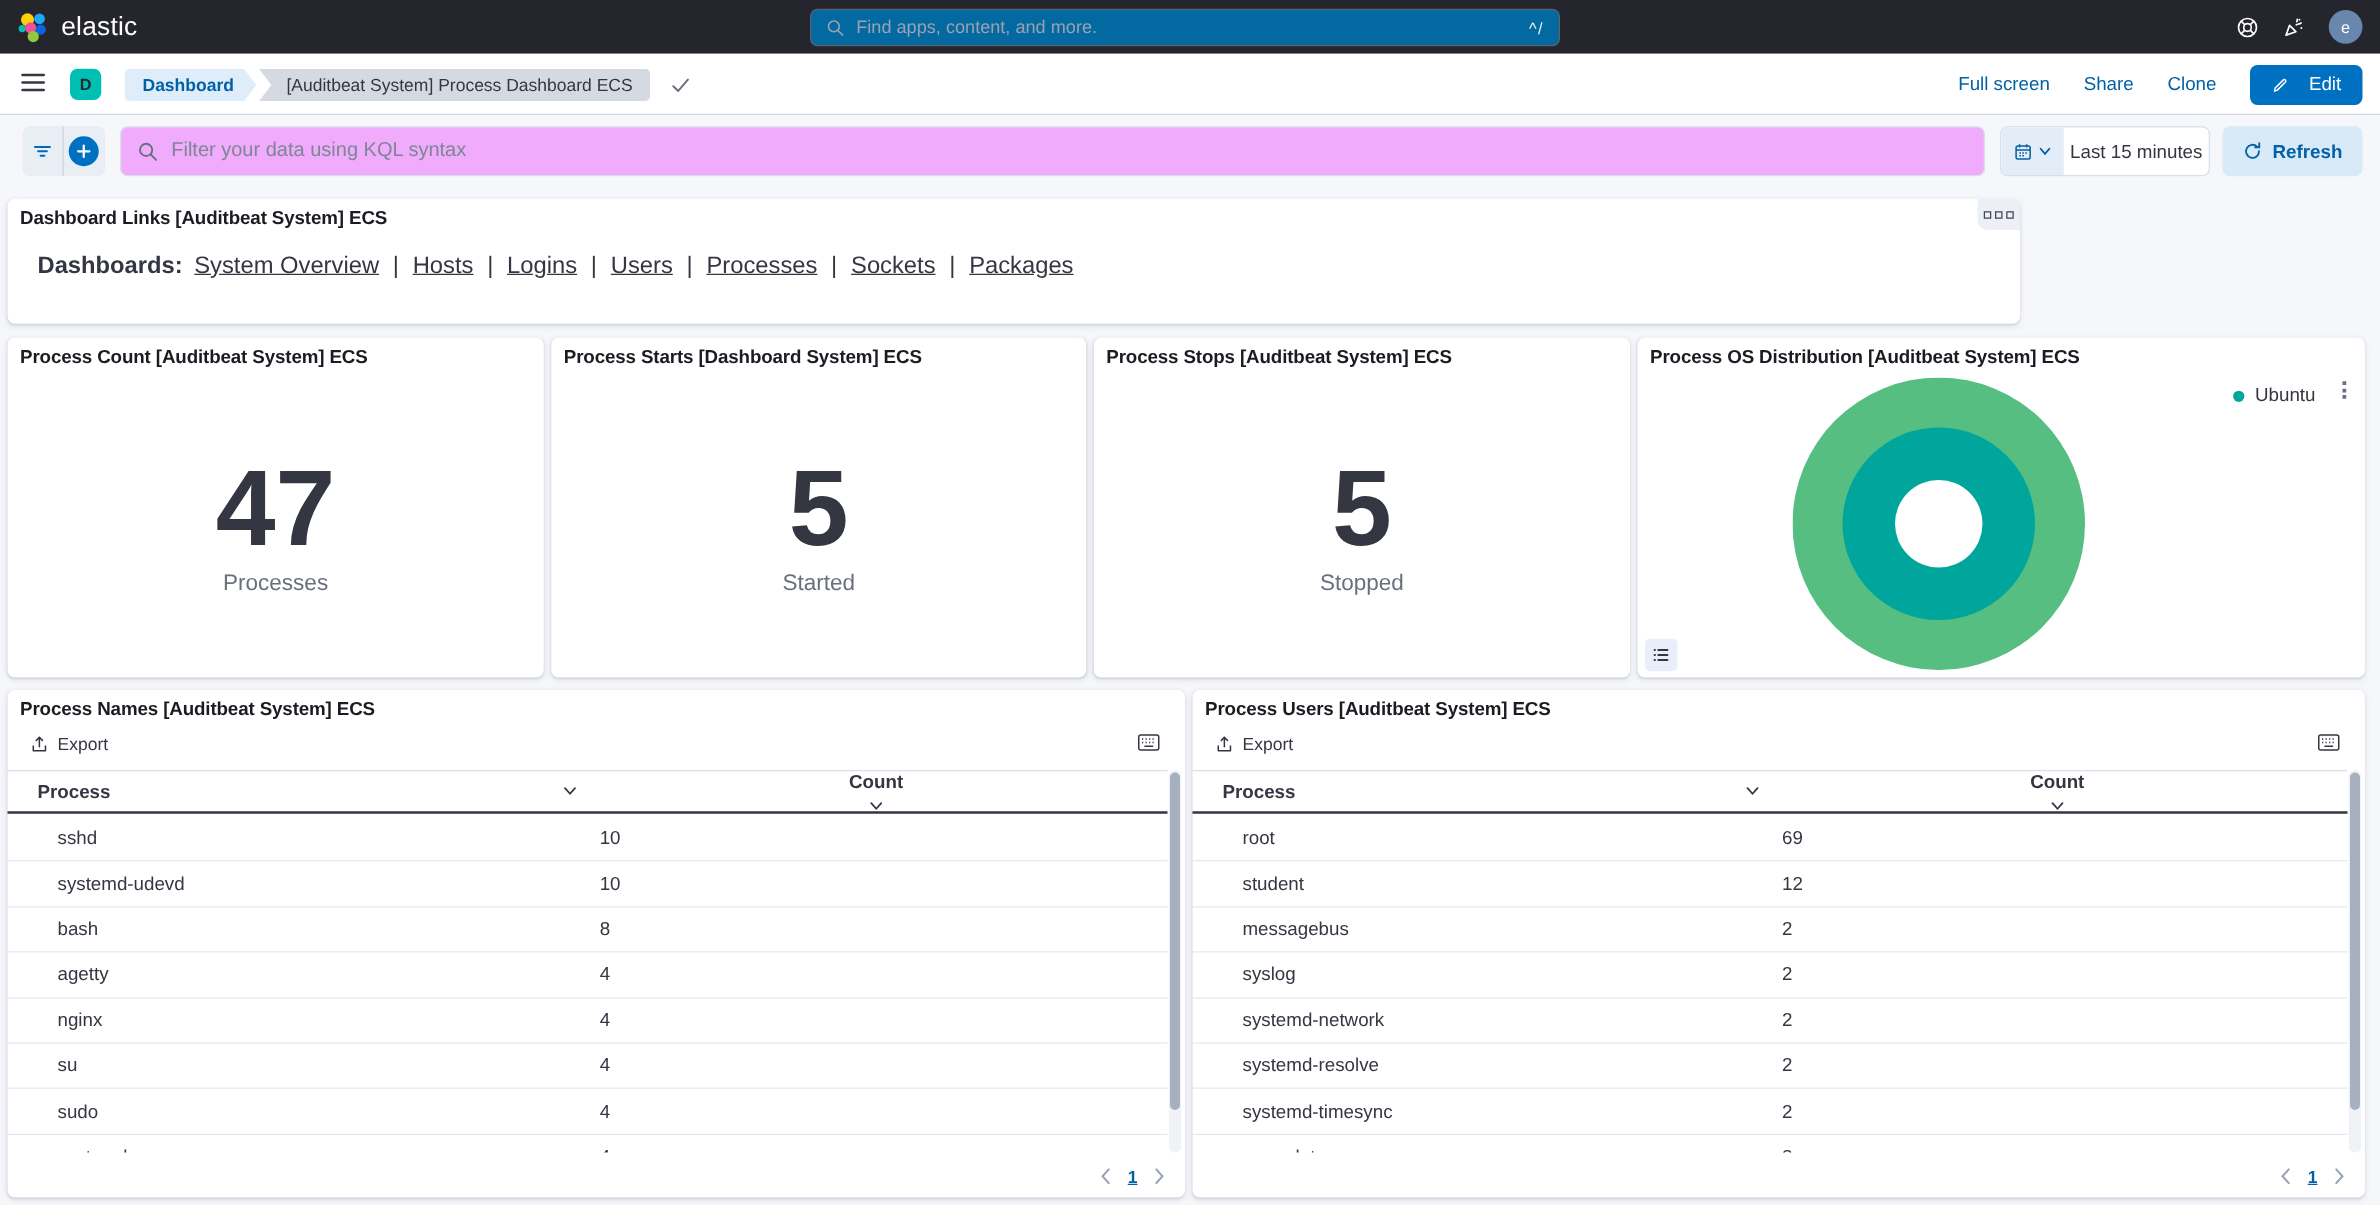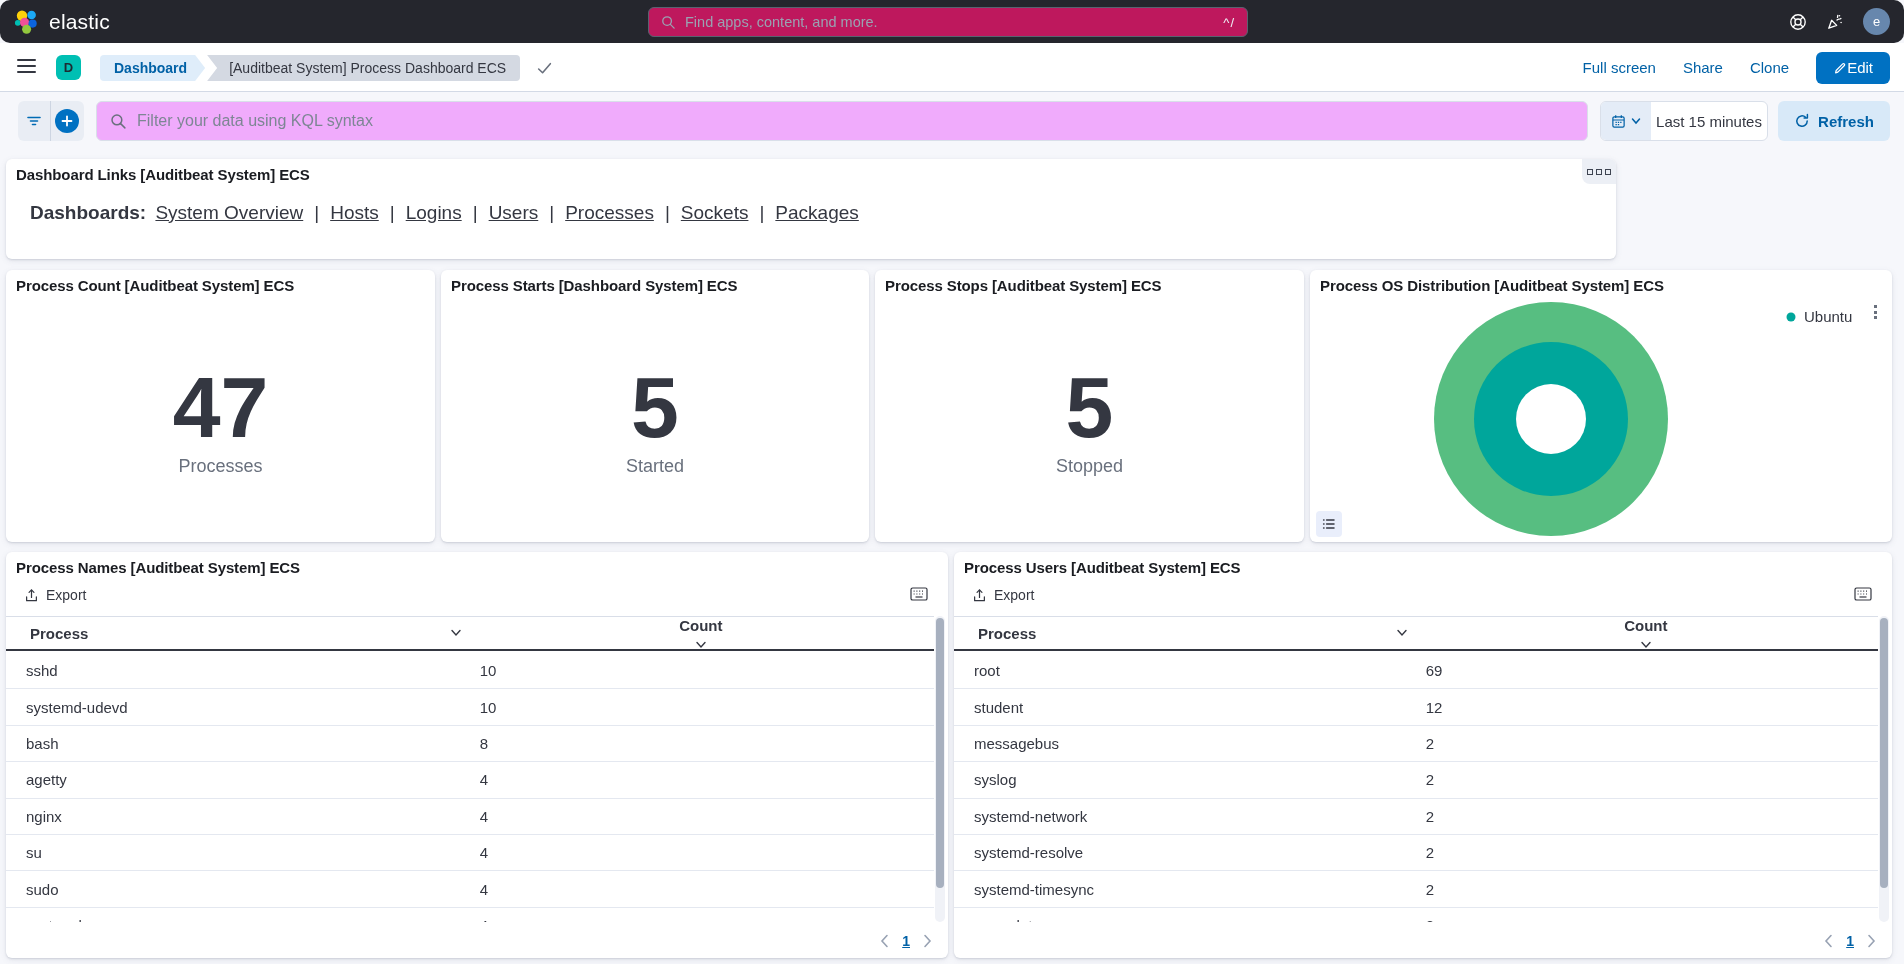--- a/index.html
+++ b/index.html
@@ -2,43 +2,43 @@
 <html><head>
 <meta charset="utf-8">
 <style>
   * { margin:0; padding:0; box-sizing:border-box; }
   html,body { width:1904px; height:964px; overflow:hidden; }
   body { font-family:"Liberation Sans","DejaVu Sans",sans-serif; background:#F6F7FB; position:relative; color:#343741; }
   .abs { position:absolute; }
   svg { display:block; }
 
   
-  .topbar { position:absolute; left:0; top:0; width:1904px; height:43px; background:#25262D;border-radius:10px; }
+  .topbar { position:absolute; left:0; top:0; width:1904px; height:43px; background:#25262D; }
   .brand { position:absolute; left:14px; top:0; height:43px; display:flex; align-items:center; gap:9px; color:#fff; font-size:21px; font-weight:400; letter-spacing:.2px; cursor:pointer; }
-  .gsearch { position:absolute; left:648px; top:7px; width:600px; height:30px; background:#be185d; border:1px solid #5A6270; border-radius:6px; display:flex; align-items:center; gap:9px; padding:0 12px; }
+  .gsearch { position:absolute; left:648px; top:7px; width:600px; height:30px; background:#0369a1; border:1px solid #5A6270; border-radius:6px; display:flex; align-items:center; gap:9px; padding:0 12px; }
   .gsearch input { flex:1; background:transparent; border:0; outline:none; color:#D6DBE6; font-size:14.5px; font-family:inherit; }
   .gsearch input::placeholder { color:#9AA2B2; }
   .gsearch .hint { color:#EDEFF5; font-size:13px; letter-spacing:1px; }
   .topbar-right { position:absolute; right:14px; top:0; height:43px; display:flex; align-items:center; gap:19px; }
   .tb-iconbtn { cursor:pointer; display:flex; }
   .avatar { width:27px; height:27px; border-radius:50%; background:#6787AD; color:#fff; font-size:13px; display:flex; align-items:center; justify-content:center; cursor:pointer; }
 
   
   .navbar { position:absolute; left:0; top:43px; width:1904px; height:49px; background:#fff; border-bottom:1px solid #D3DAE6; }
   .hamburger { position:absolute; left:17px; top:16px; width:19px; cursor:pointer; }
   .hamburger div { height:2px; background:#343741; margin-bottom:4px; border-radius:1px; }
   .space-badge { position:absolute; left:56px; top:12px; width:25px; height:25px; border-radius:6px; background:#00BFB3; color:#1D2A32; font-size:13px; font-weight:700; display:flex; align-items:center; justify-content:center; cursor:pointer; }
   .breadcrumbs { position:absolute; left:100px; top:12px; display:flex; align-items:center; }
   .crumb { height:26px; display:flex; align-items:center; font-size:14px; }
   .crumb.c1 { background:#DFEDFA; color:#0061A6; font-weight:600; padding:0 18px 0 14px; clip-path:polygon(0 0, calc(100% - 10px) 0, 100% 50%, calc(100% - 10px) 100%, 0 100%); border-radius:4px 0 0 4px; cursor:pointer; }
   .crumb.c2 { background:#D4D9E2; color:#343741; font-weight:500; padding:0 14px 0 22px; margin-left:2px; clip-path:polygon(0 0, 100% 0, 100% 100%, 0 100%, 10px 50%); border-radius:0 4px 4px 0; }
   .crumb-check { margin-left:16px; display:flex; }
   .nav-actions { position:absolute; right:14px; top:0; height:49px; display:flex; align-items:center; gap:27px; }
   .nav-link { color:#0061A6; font-size:15px; font-weight:500; cursor:pointer; }
-  .edit-btn { height:32px; padding:0 17px; background:#0071C2; border:0; border-radius:6px; color:#fff; font-size:15px; font-weight:500; font-family:inherit; display:flex; align-items:center; gap:0; cursor:pointer; }
+  .edit-btn { height:32px; padding:0 17px; background:#0071C2; border:0; border-radius:6px; color:#fff; font-size:15px; font-weight:500; font-family:inherit; display:flex; align-items:center; gap:16px; cursor:pointer; }
 
   
   .filter-group { position:absolute; left:18px; top:101px; width:66px; height:40px; background:#E9EDF4; border-radius:6px; display:flex; align-items:center; overflow:hidden; }
   .fg-btn { width:32px; height:40px; display:flex; align-items:center; justify-content:center; cursor:pointer; }
   .fg-div { width:1px; height:40px; background:#CDD5E2; }
   .plus-circle { width:24px; height:24px; border-radius:50%; background:#0071C2; display:flex; align-items:center; justify-content:center; }
   .kql { position:absolute; left:96px; top:101px; width:1492px; height:40px; background:#f0abfc; border:1px solid #D9DFE9; border-radius:6px; display:flex; align-items:center; gap:10px; padding:0 13px; }
   .kql input { flex:1; border:0; outline:none; font-size:16px; color:#343741; font-family:inherit; background:transparent; }
   .kql input::placeholder { color:#7D8694; }
   .datepicker { position:absolute; left:1600px; top:101px; width:168px; height:40px; background:#fff; border:1px solid #D9DFE9; border-radius:6px; display:flex; overflow:hidden; }
@@ -72,21 +72,21 @@
   
   #table-0 { left:6px; top:552px; width:942px; height:406px; }
   #table-1 { left:954px; top:552px; width:938px; height:406px; }
   .export-row { position:absolute; left:18px; top:35px; display:flex; align-items:center; gap:7px; font-size:14px; color:#343741; cursor:pointer; }
   .kbd-btn { position:absolute; right:20px; top:35px; cursor:pointer; }
   .thead { position:absolute; left:0; right:14px; top:64px; height:35px; border-top:1px solid #D9DEE8; border-bottom:2px solid #343741; display:grid; grid-template-columns:50.4% 1fr; }
   .th { display:flex; align-items:center; justify-content:space-between; font-size:15px; font-weight:700; color:#343741; padding:0 12px 0 24px; cursor:pointer; }
   .th.c2 { padding-left:6px;flex-direction:column; }
   .tbody { position:absolute; left:0; right:14px; top:101px; height:269px; overflow:hidden; }
   .tr { height:36.4px; display:grid; grid-template-columns:50.4% 1fr; align-items:center; border-bottom:1px solid #E4E8F0; font-size:15px; color:#343741; }
-  .td { padding-left:20px; }
+  .td { padding-left:40px; }
   .td.c2 { padding-left:6px; }
   .vscroll { position:absolute; right:3px; top:64px; width:10px; height:306px; background:#F0F2F7; border-radius:6px; }
   .vthumb { position:absolute; left:1px; top:2px; width:8px; height:270px; background:#A7B0BF; border-radius:4px; cursor:pointer; }
   .pager { position:absolute; right:16px; bottom:9px; display:flex; align-items:center; gap:13px; }
   .page-num { font-size:14px; font-weight:700; color:#0061A6; text-decoration:underline; cursor:pointer; }
   .pg-btn { cursor:pointer; display:flex; }
 </style>
 </head>
 <body>
 

